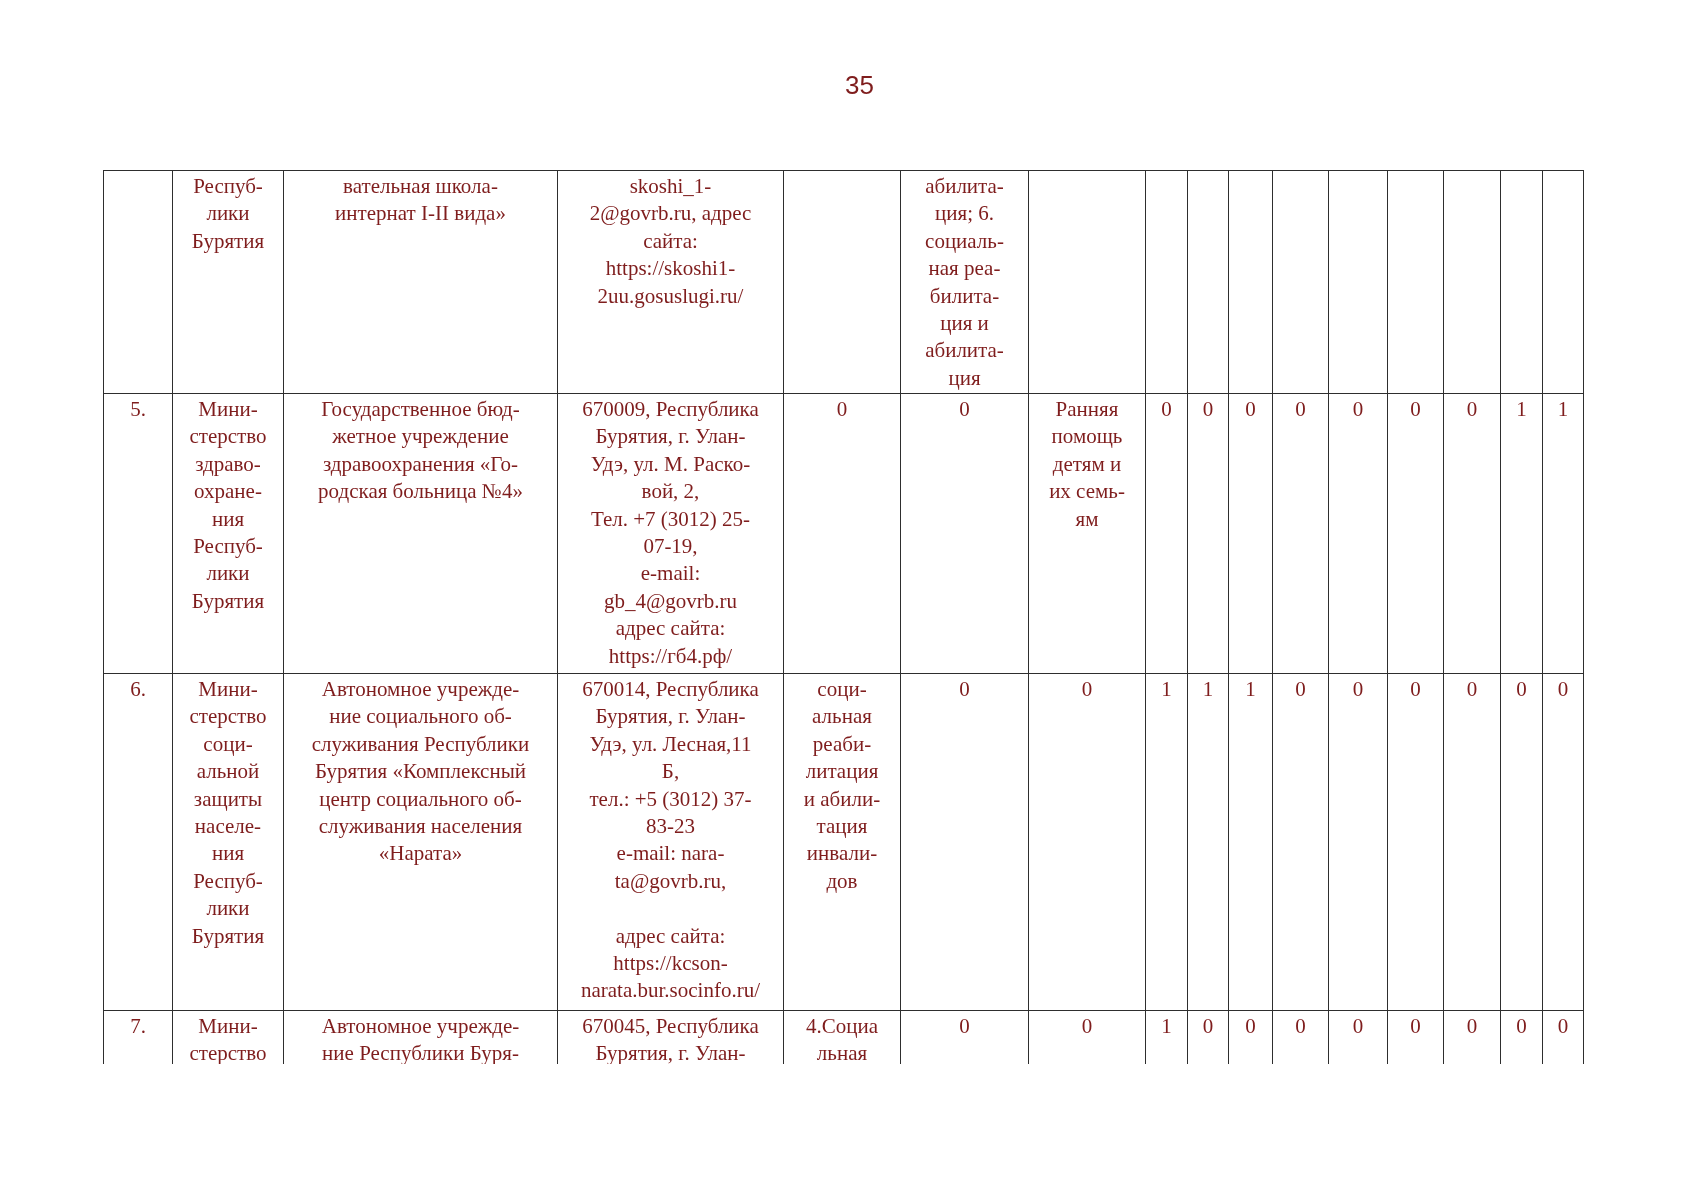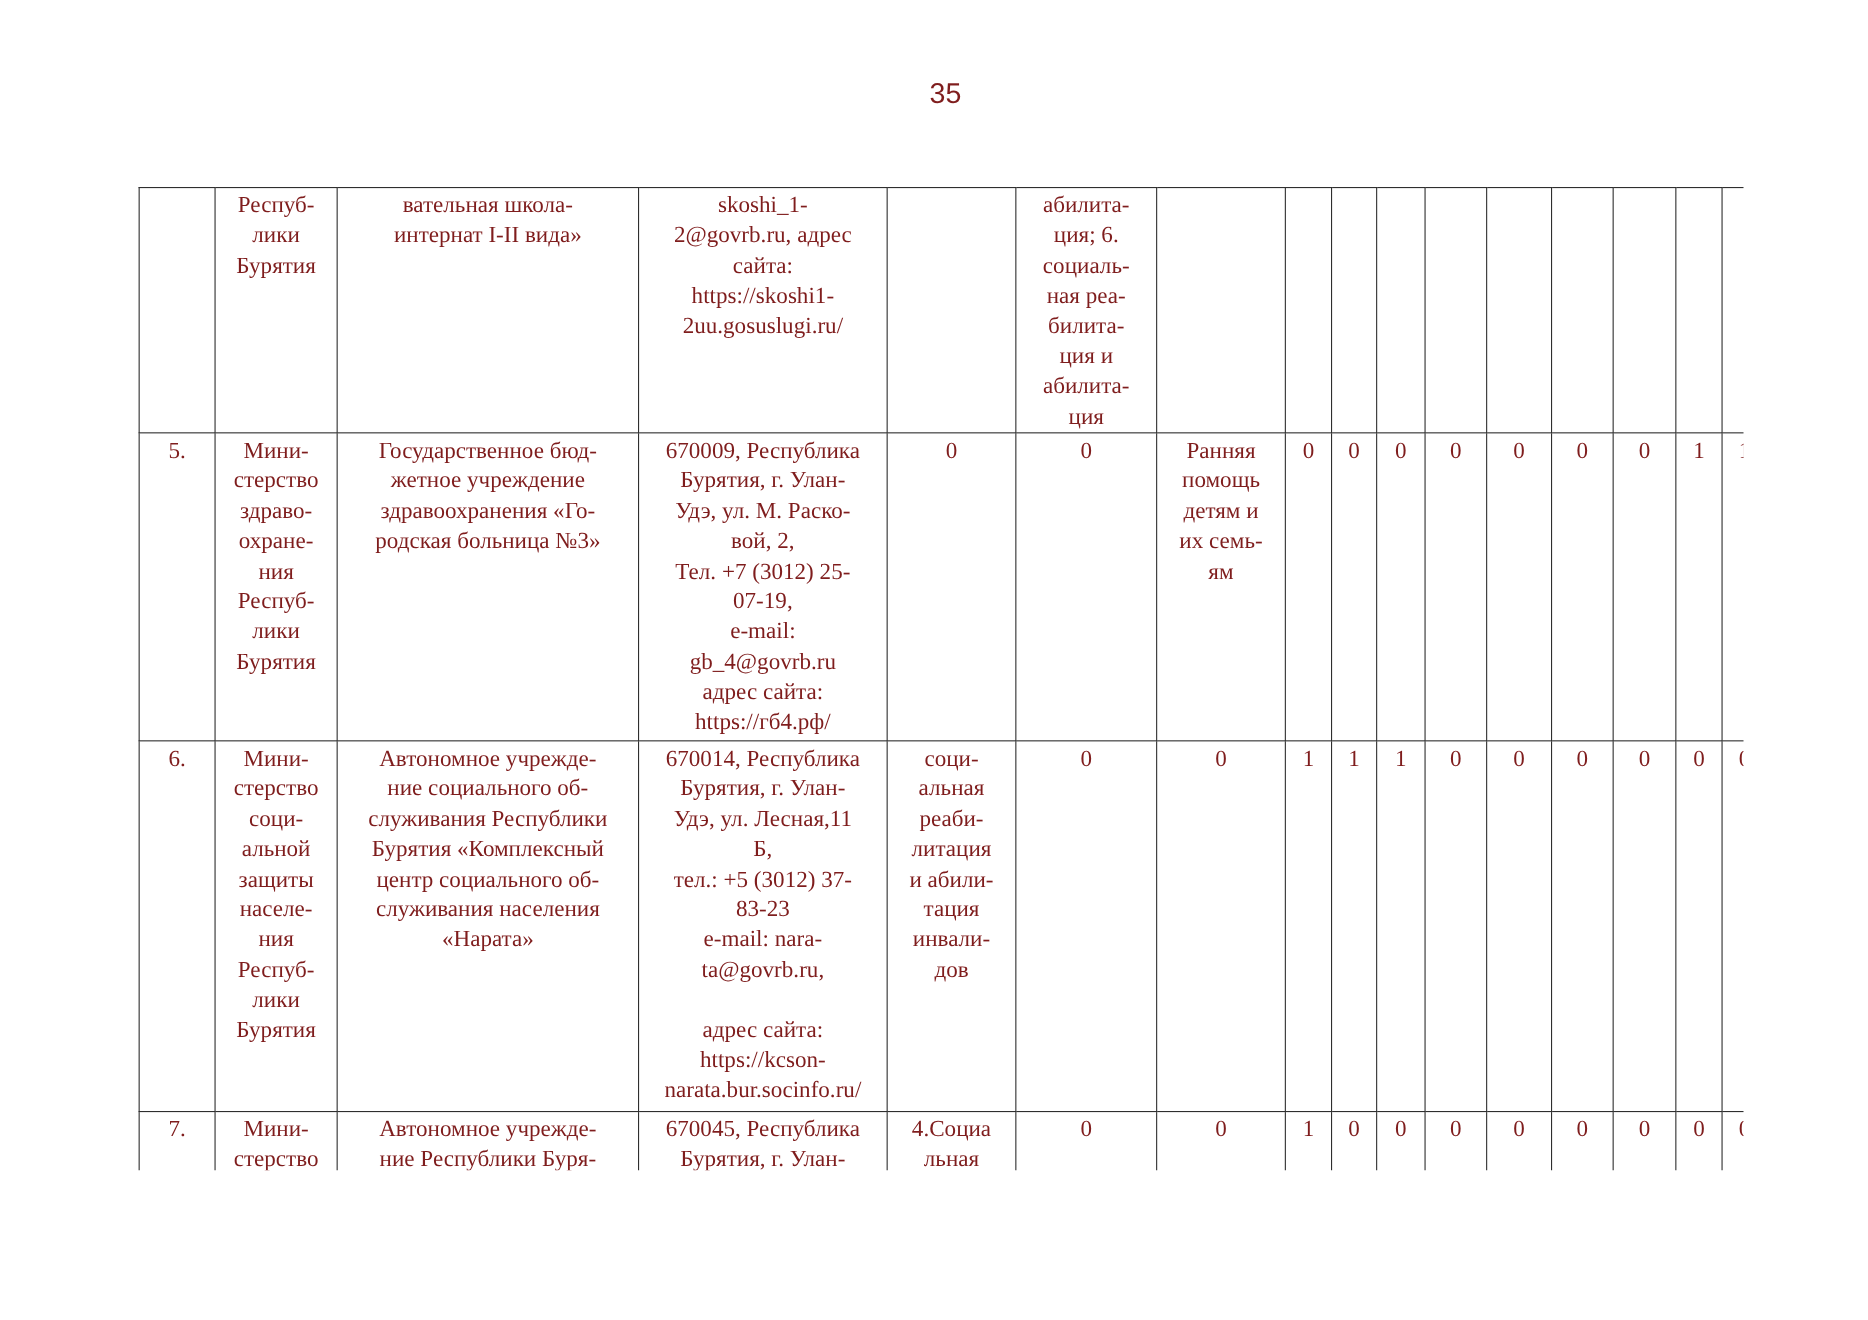--- a/index.html
+++ b/index.html
@@ -28,21 +28,20 @@
     left: 103px;
     top: 170px;
     width: 1482px;
     height: 897px;
     overflow: hidden;
   }
   table.grid {
     border-collapse: collapse;
     table-layout: fixed;
     width: 1480px;
-    margin-left: 23px;
   }
   table.grid td {
     border: 1px solid #2e2e2e;
     vertical-align: top;
     text-align: center;
     padding: 2px 1px 0 1px;
     font-size: 21px;
     line-height: 27.4px;
     white-space: pre-line;
   }
@@ -112,21 +111,21 @@
 стерство
 здраво-
 охране-
 ния
 Респуб-
 лики
 Бурятия</td>
             <td>Государственное бюд-
 жетное учреждение
 здравоохранения «Го-
-родская больница №3»</td>
+родская больница №4»</td>
             <td>670009, Республика
 Бурятия, г. Улан-
 Удэ, ул. М. Раско-
 вой, 2,
 Тел. +7 (3012) 25-
 07-19,
 e-mail:
 gb_4@govrb.ru
 адрес сайта:
 https://гб4.рф/</td>

